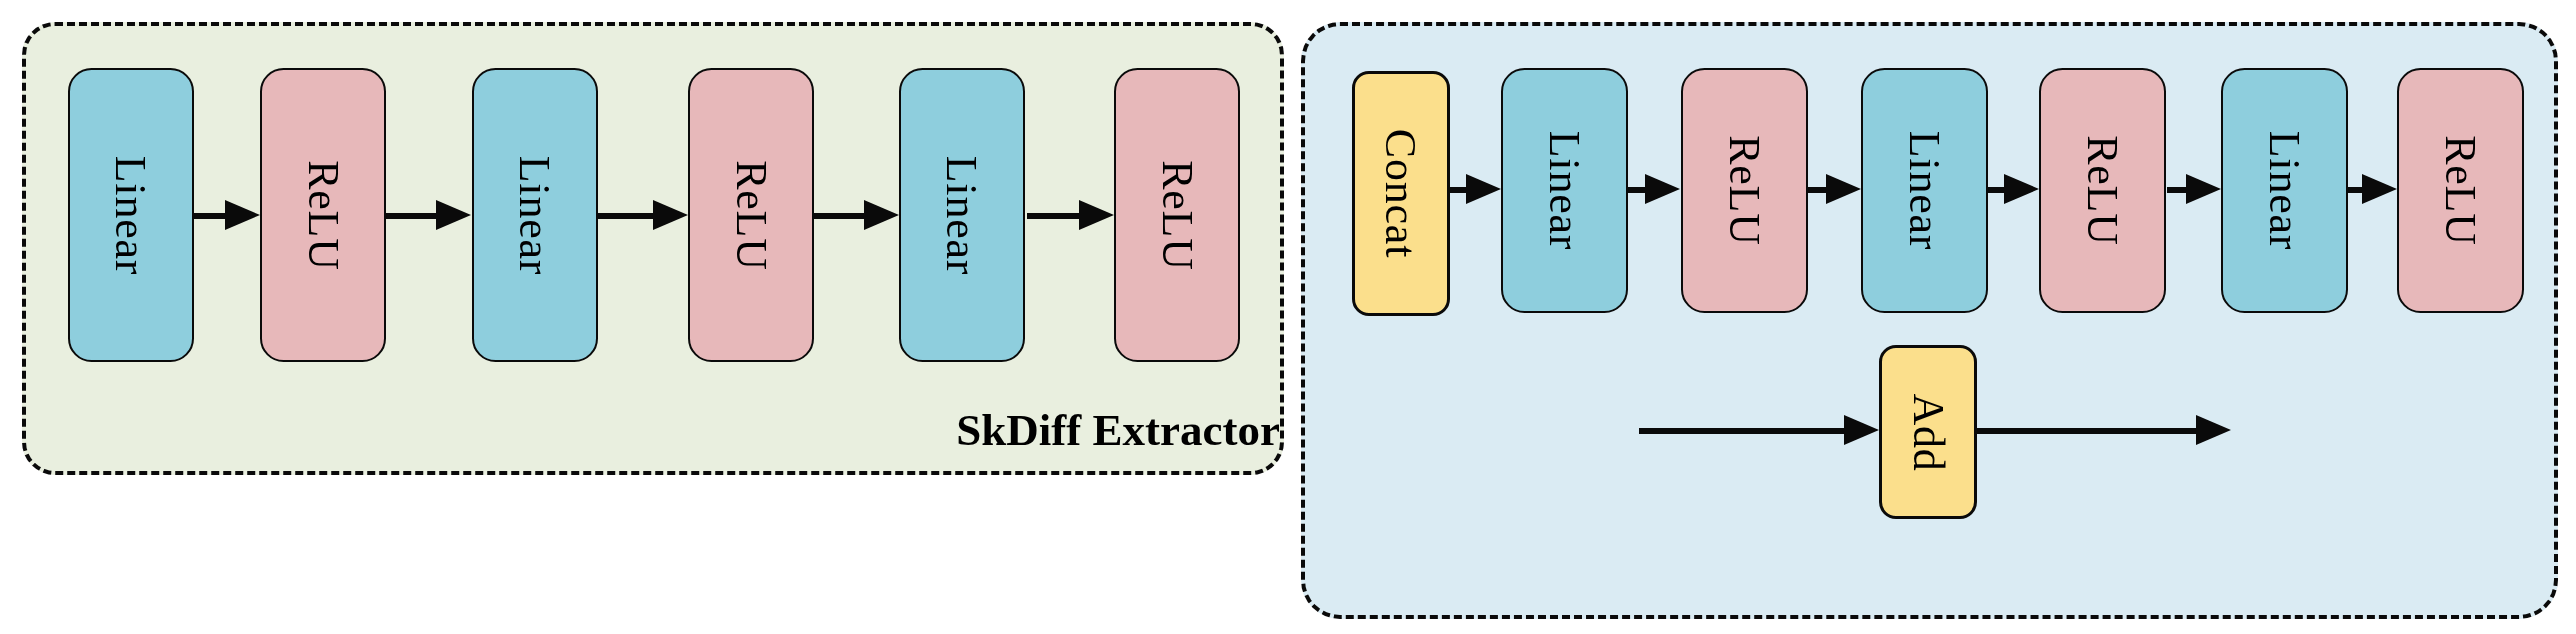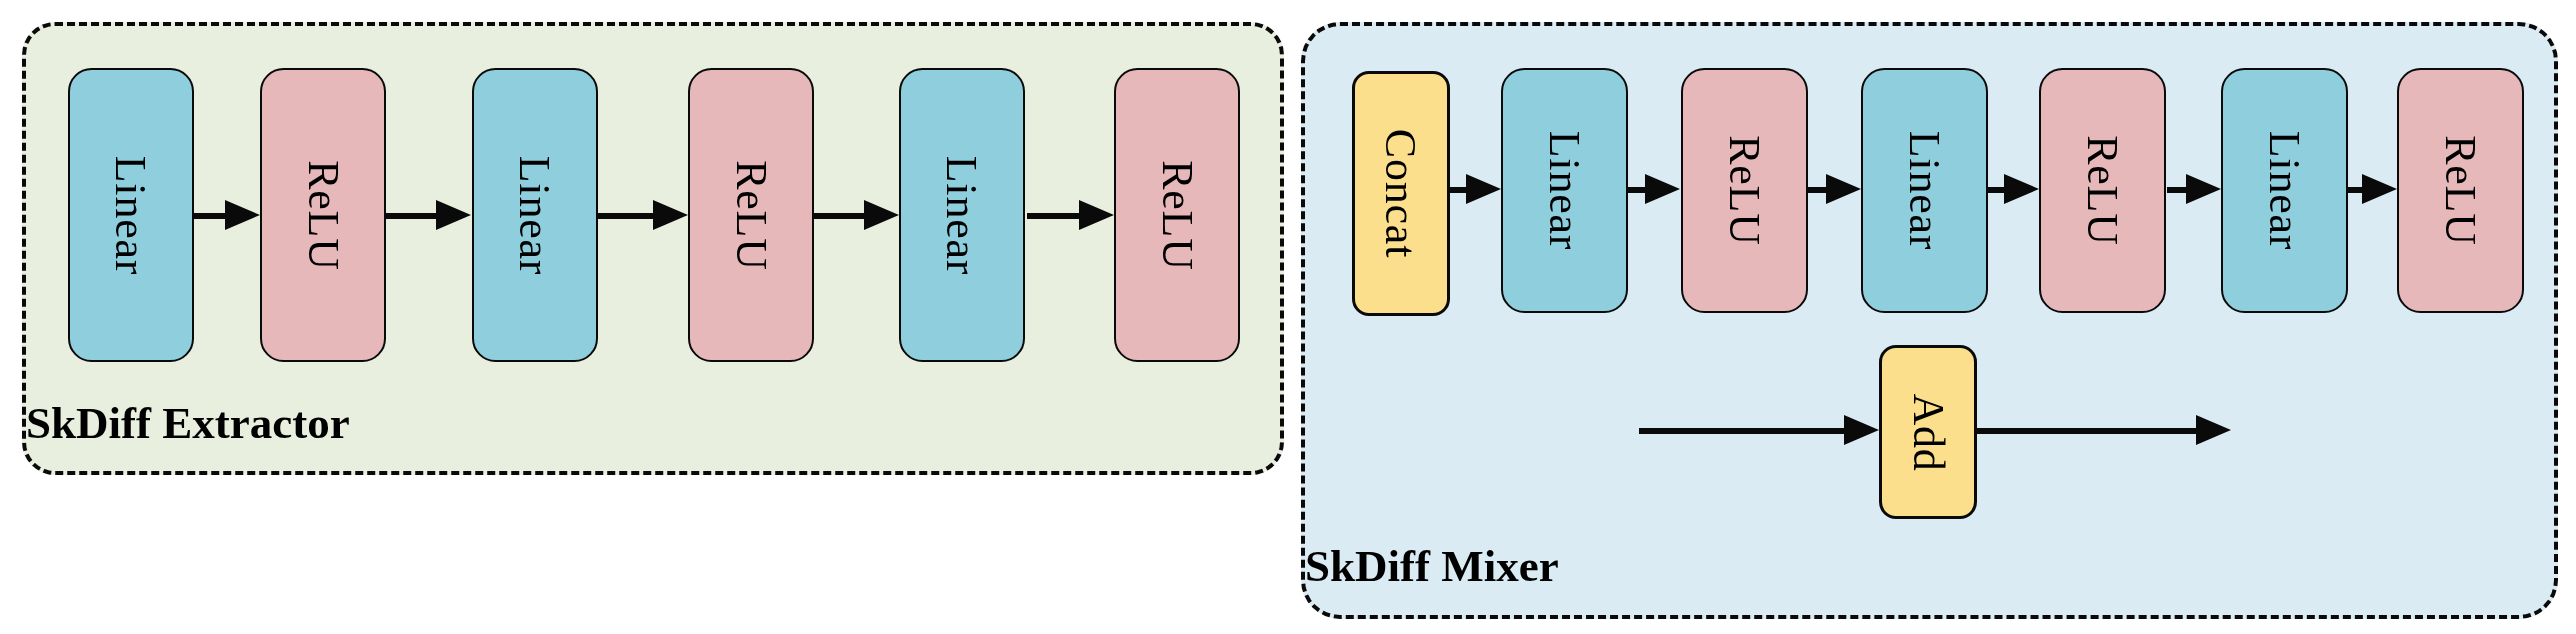--- a/index.html
+++ b/index.html
@@ -48,23 +48,24 @@
   }
   .arrow .head{
     position:absolute;right:0;top:0;
     width:0;height:0;
     border-top:15.7px solid transparent;
     border-bottom:15.7px solid transparent;
     border-left:35px solid #0a0a0a;
   }
   .panel-title{
     position:absolute;left:0;right:0;
-    text-align:left;
+    text-align:right;
     font-weight:bold;
     font-size:45px;
+    margin-top:7px;
   }
   .extractor .panel-title{top:371px;}
   .mixer .panel-title{top:514px;}
 </style>
 </head>
 <body>
 
 <div class="canvas">
 
   <section class="panel extractor">
@@ -177,17 +178,16 @@
 
     <div class="block op" style="left:574px;top:319px;width:98px;height:174px">
       <span class="vtext">Add</span>
     </div>
 
     <div class="arrow" style="left:672px;top:389px;width:254px">
         <span class="shaft"></span>
         <span class="head"></span>
       </div>
 
-    <div class="panel-title">SkDiff Mixer</div>
   </section>
 
 </div>
 
 
 </body></html>

